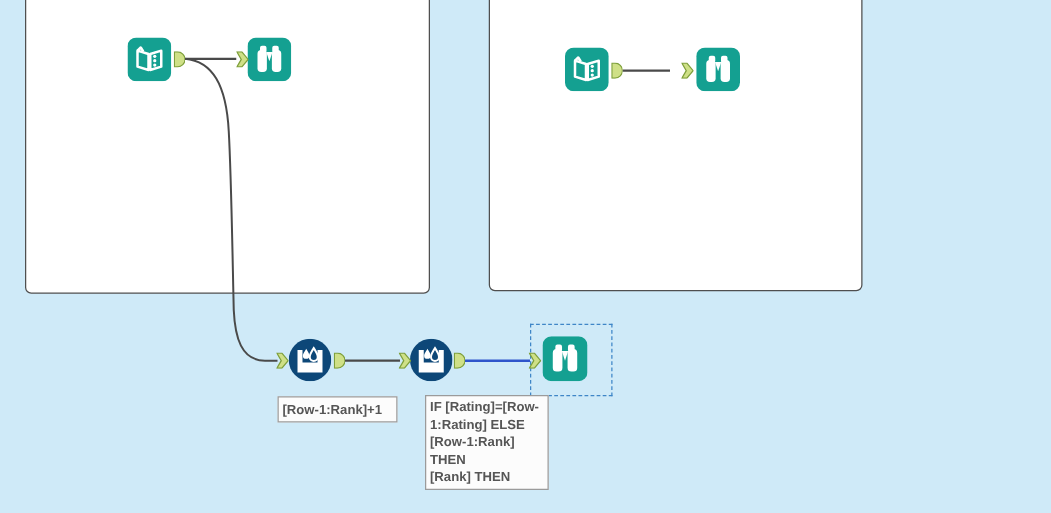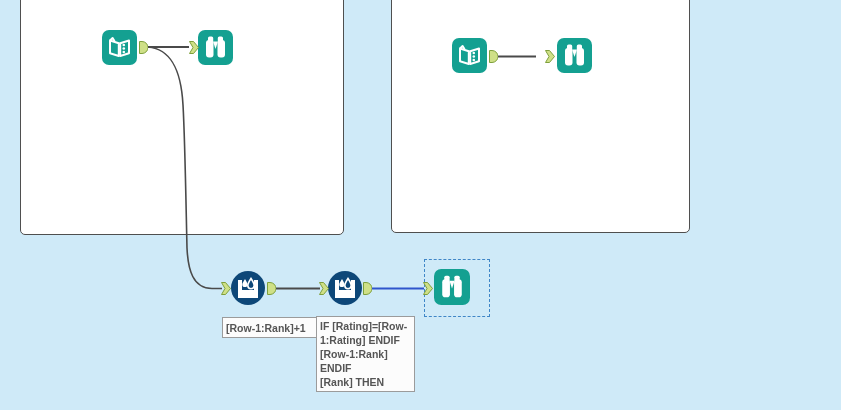--- a/index.html
+++ b/index.html
@@ -183,20 +183,20 @@
       <rect x="10" y="6.5" width="5.2" height="5.5" rx="1.6" fill="#ffffff"></rect>
       <rect x="19.8" y="6.5" width="5.2" height="5.5" rx="1.6" fill="#ffffff"></rect>
       <rect x="8" y="10" width="7.5" height="17.5" rx="3" fill="#ffffff"></rect>
       <rect x="19.5" y="10" width="7.5" height="17.5" rx="3" fill="#ffffff"></rect>
       <path d="M15 11.5 H20 L17.5 19 Z" fill="#ffffff"></path>
     </svg>
   </div>
 
   <div id="annotation-1" class="annotation" style="left:222px;top:317px;">[Row-1:Rank]+1</div>
 
-  <div id="annotation-2" class="annotation" style="left:316px;top:316px;">
+  <div id="annotation-2" class="annotation" style="left:340px;top:316px;">
     <div>IF [Rating]=[Row-</div>
-    <div>1:Rating] ENDIF</div>
-    <div>[Row-1:Rank] ENDIF</div>
+    <div>1:Rating] ELSE</div>
+    <div>[Row-1:Rank] THEN</div>
     <div>[Rank] THEN</div>
   </div>
 
 </div>
 
 </body></html>

